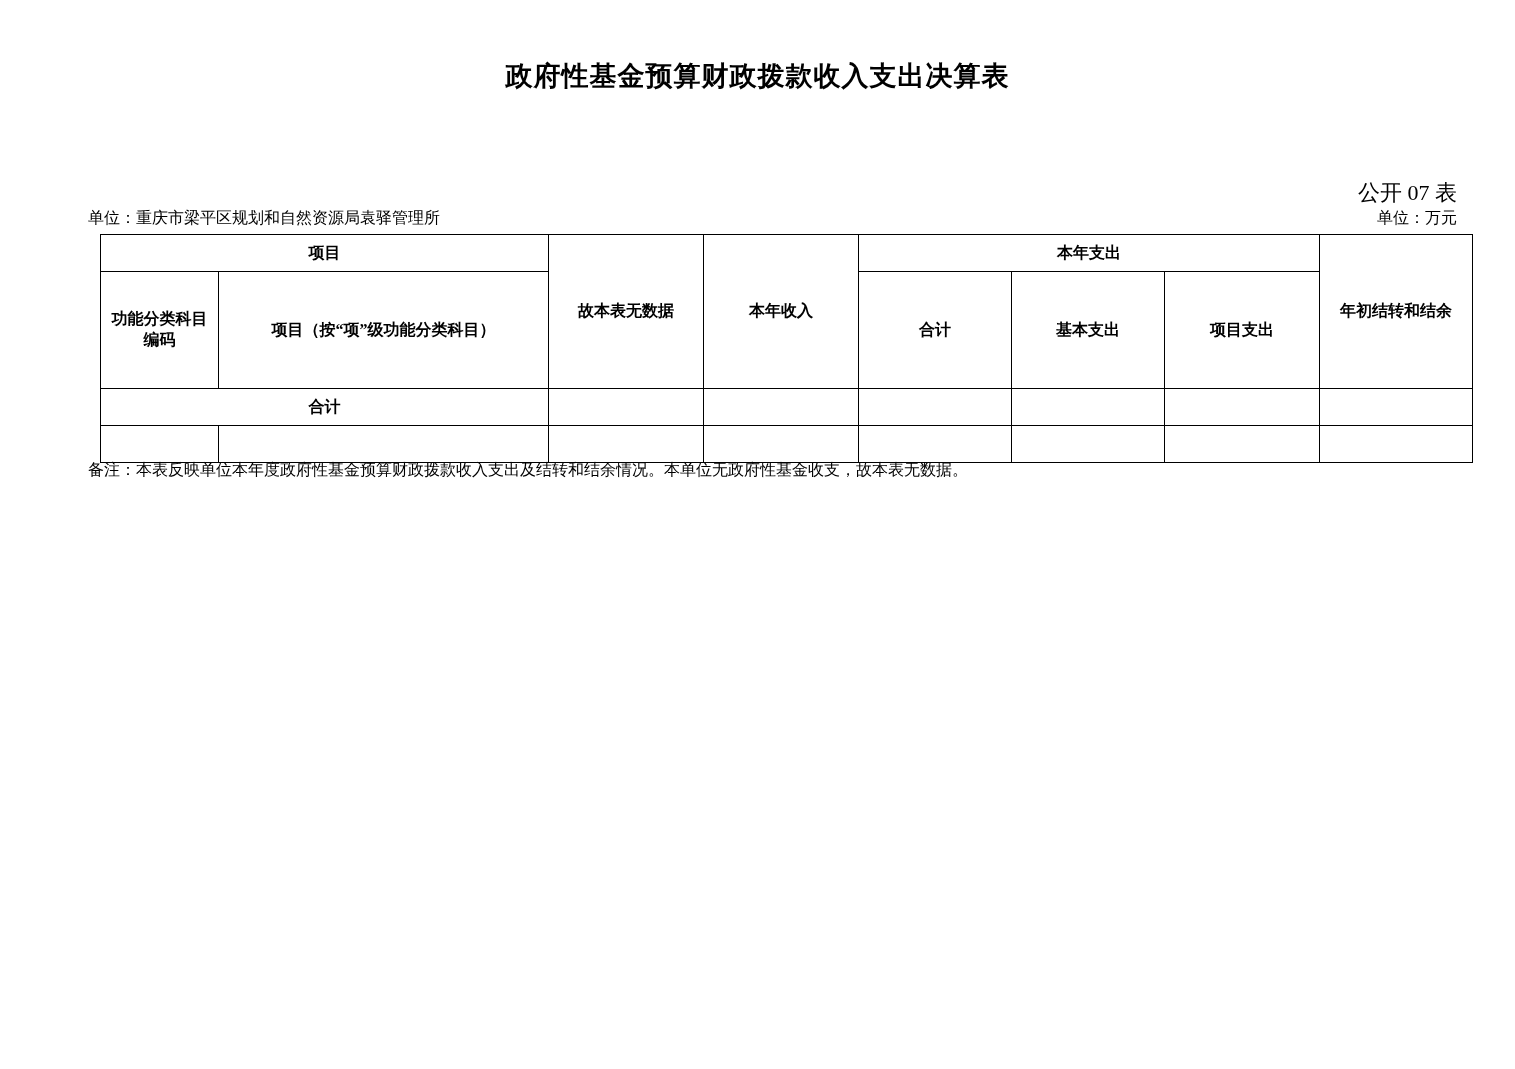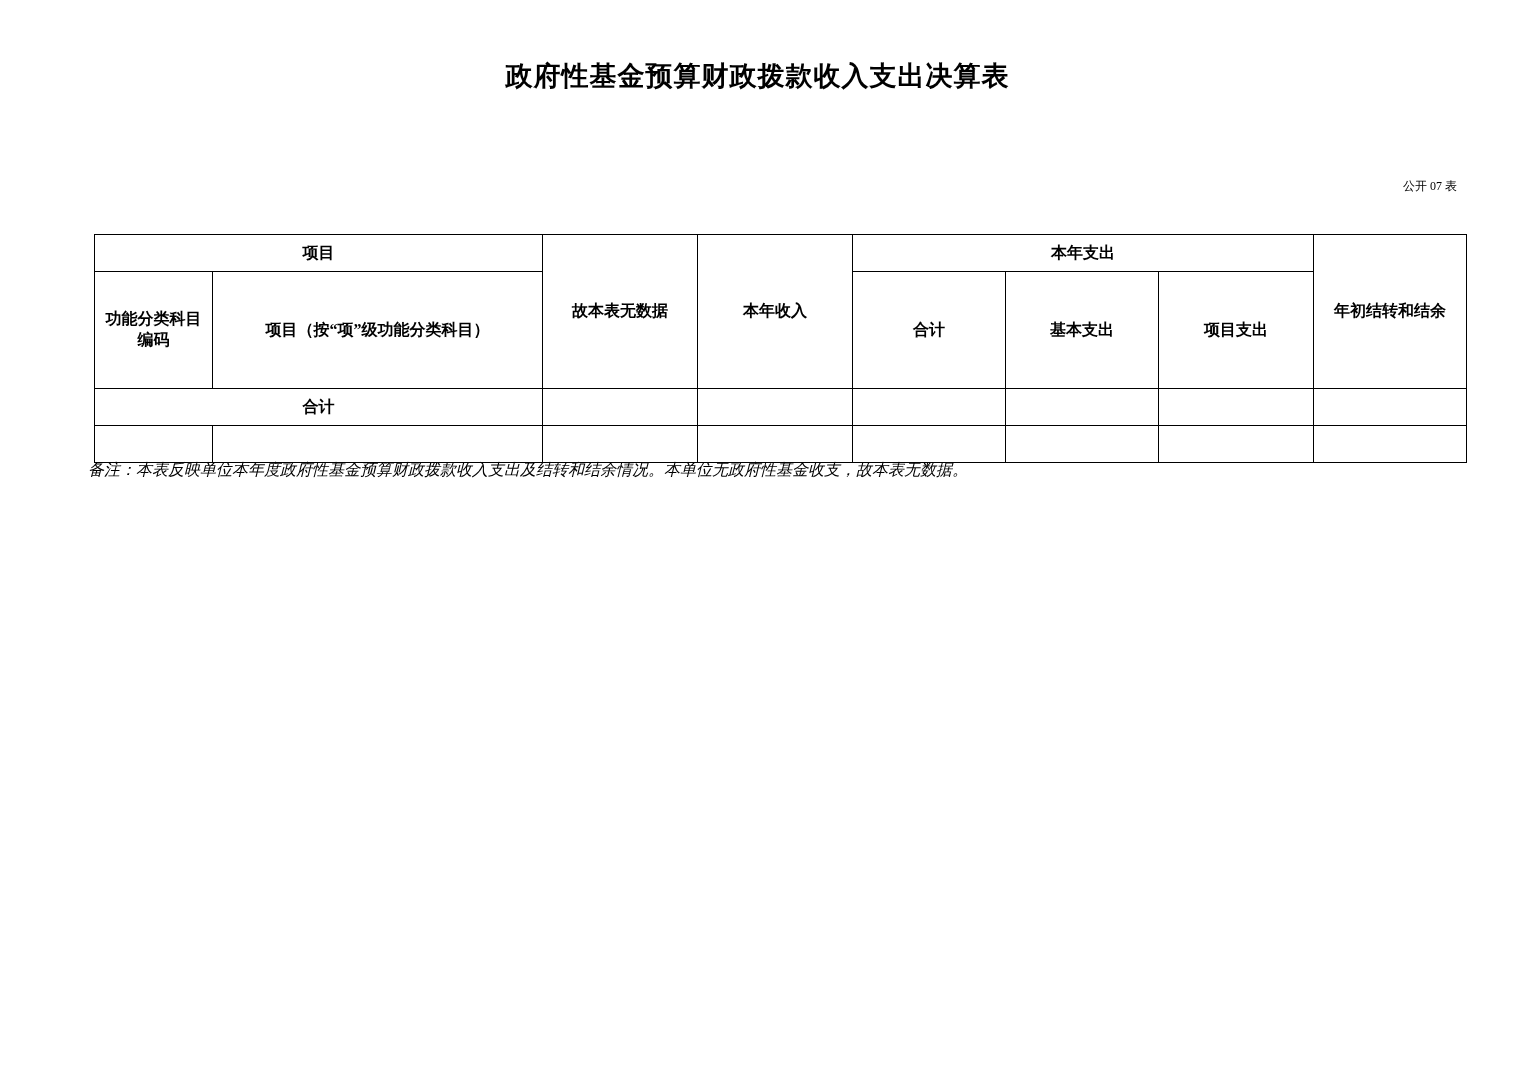--- a/index.html
+++ b/index.html
@@ -26,21 +26,21 @@
     font-weight: bold;
     letter-spacing: 1px;
     margin-top: 58px;
     margin-bottom: 17px;
     font-family: "Liberation Serif", "DejaVu Serif", serif;
   }
   .form-no {
     position: absolute;
     top: 120px;
     right: 58px;
-    font-size: 12px;
+    font-size: 22px;
   }
   .meta-row {
     position: absolute;
     top: 150px;
     left: 88px;
     right: 58px;
     height: 22px;
     font-size: 16px;
   }
   .meta-left {
@@ -49,21 +49,21 @@
     top: 0;
   }
   .meta-right {
     position: absolute;
     right: 0;
     top: 0;
   }
   table.main {
     position: absolute;
     top: 176px;
-    left: 94px;
+    left: 100px;
     width: 1372px;
     border-collapse: collapse;
     table-layout: fixed;
     padding-left: 48px;
   }
   table.main td, table.main th {
     border: 1px solid #000000;
     font-size: 16px;
     font-weight: bold;
     text-align: center;
@@ -83,40 +83,43 @@
   .c6 { width: 153px; }
   .c7 { width: 155px; }
   .c8 { width: 153px; }
   .note {
     position: absolute;
     top: 400px;
     left: 88px;
     width: 1380px;
     font-size: 16px;
     line-height: 1.5;
-    font-style: italic;
   }
   .footer {
     position: absolute;
     bottom: 40px;
     left: 0;
     width: 100%;
     text-align: center;
     font-size: 15px;
   }
 </style>
 </head>
 <body>
 
 <div class="page">
 
   <div class="title">政府性基金预算财政拨款收入支出决算表</div>
 
   <div class="form-no">公开 07 表</div>
 
+  <div class="meta-row">
+    <span class="meta-left">单位：重庆市梁平区规划和自然资源局袁驿管理所</span>
+    <span class="meta-right">单位：万元</span>
+  </div>
 
   <table class="main">
     <colgroup>
       <col class="c1">
         <col class="c2">
         <col class="c3">
         <col class="c4">
       <col class="c5">
         <col class="c6">
         <col class="c7">

